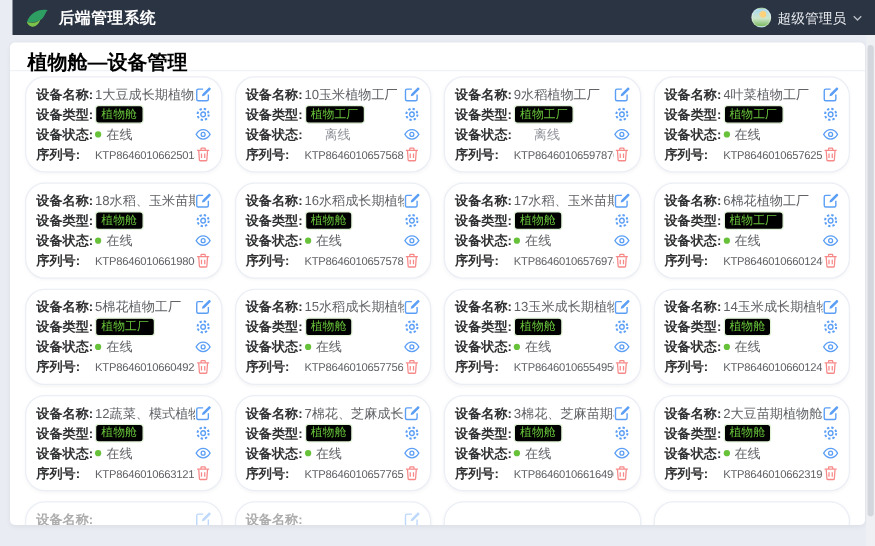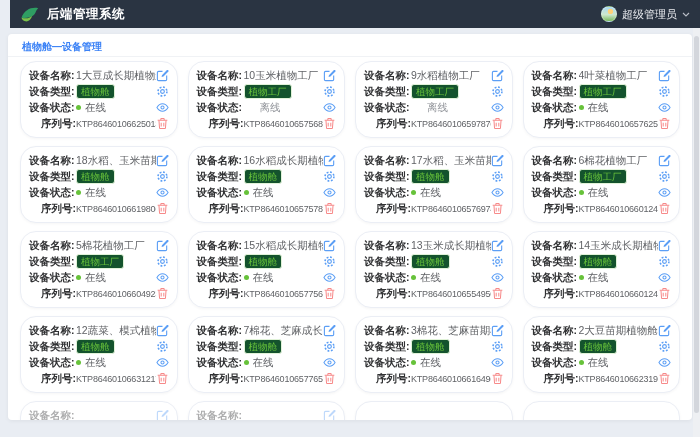--- a/index.html
+++ b/index.html
@@ -25,41 +25,41 @@
       linear-gradient(180deg,#a8d8f0 0%,#cfe8cd 55%,#79b85e 100%);
   }
   .username{ color:#e8eaee; font-size:11px; }
   
   .panel{
     position:absolute; left:8px; top:34px; width:684px; height:386px;
     background:#ffffff; border-radius:4px; overflow:hidden;
     box-shadow:0 1px 4px rgba(0,0,0,.06);
   }
   .panel-header{
-    height:23px; padding:6px 14px 0; font-size:10px; font-weight:bold;
-    color:#3b82f6; border-bottom:1px solid #f0f2f5;
+    height:23px; padding:6px 14px 0; font-size:16px; font-weight:bold;
+    color:#000000; border-bottom:1px solid #f0f2f5;
   }
   .grid{
     display:grid; grid-template-columns:repeat(4,1fr); grid-auto-rows:77px;
     gap:8px 10px; padding:4px 12px;
   }
   .card{
     background:#fff; border:1px solid #ebeef5; border-radius:16px;
     box-shadow:0 1px 3px rgba(0,0,0,.04); padding:6px 8px;
     display:flex; flex-direction:column; justify-content:space-between;
     overflow:hidden;
   }
   .line{ display:flex; align-items:center; height:15px; font-size:10.5px; color:#606266; }
   .lbl{ font-weight:bold; color:#303133; min-width:47px; white-space:nowrap; flex:none; }
-  .lbl-serial{ min-width:47px;text-align:right; }
+  .lbl-serial{ min-width:47px; }
   .val{ white-space:nowrap; overflow:hidden; }
   .icon-btn{ margin-left:auto; width:13px; height:13px; flex:none; cursor:pointer; }
   .icon-btn svg{ display:block; width:13px; height:13px; }
   .badge{
-    background:#14532d; border:1px solid #e1f3d8; color:#67c23a;
+    background:#000000; border:1px solid #e1f3d8; color:#67c23a;
     font-size:9.5px; line-height:13px; padding:0 4px; border-radius:3px;
   }
   .dot{ width:5px; height:5px; border-radius:50%; background:#67c23a; margin-right:4px; flex:none; }
   .status-off{ color:#909399;margin-left:16px; }
   .serial{ font-size:9px; letter-spacing:-.2px; color:#606266; }
   .partial .line{ opacity:.4; }
   
   .scrollbar{
     position:absolute; right:0; top:28px; bottom:0; width:7px; background:#eef0f3;
   }

